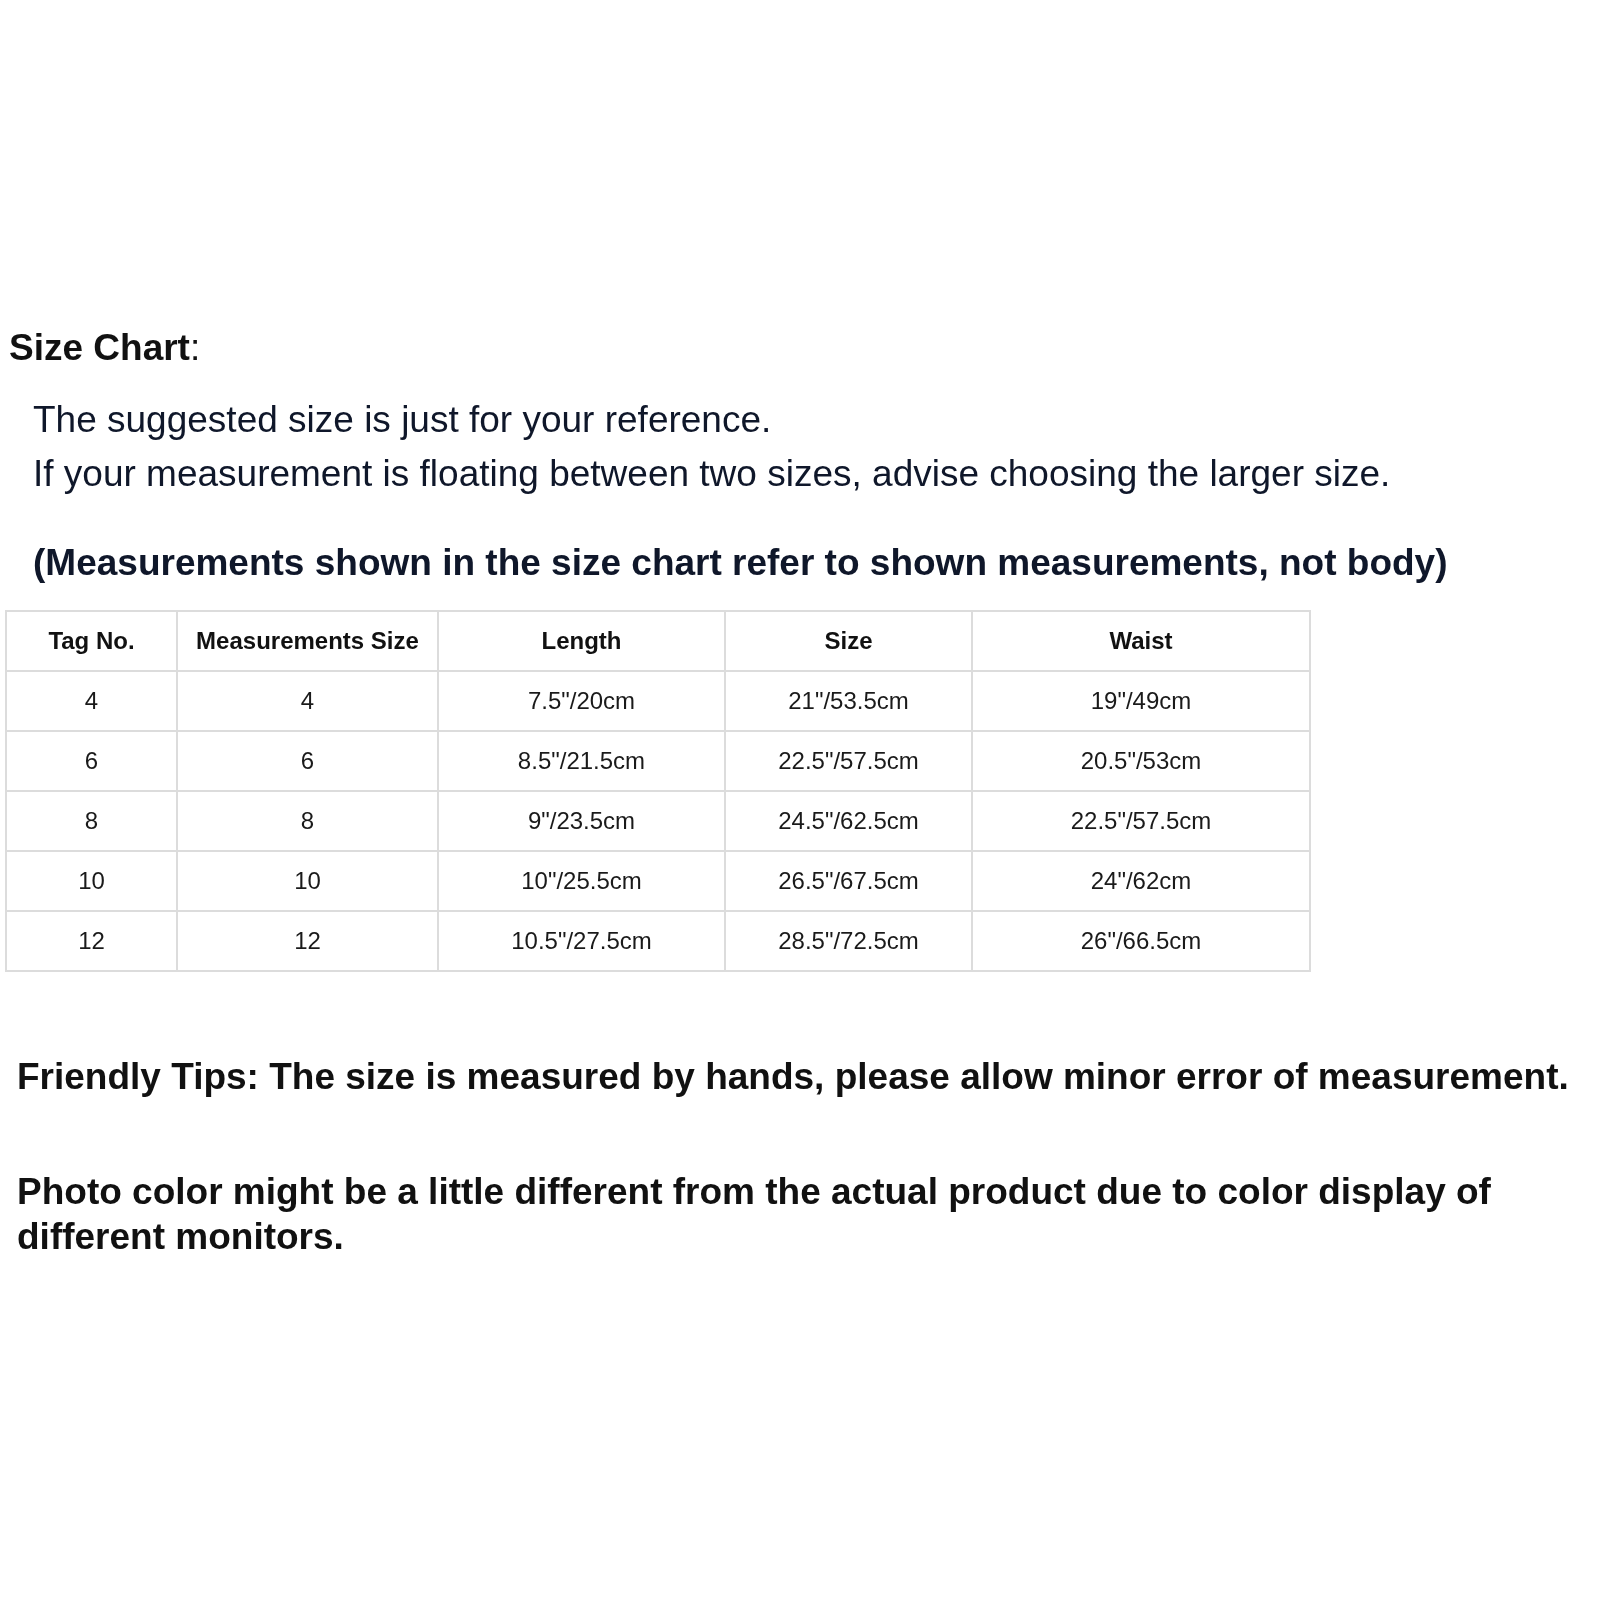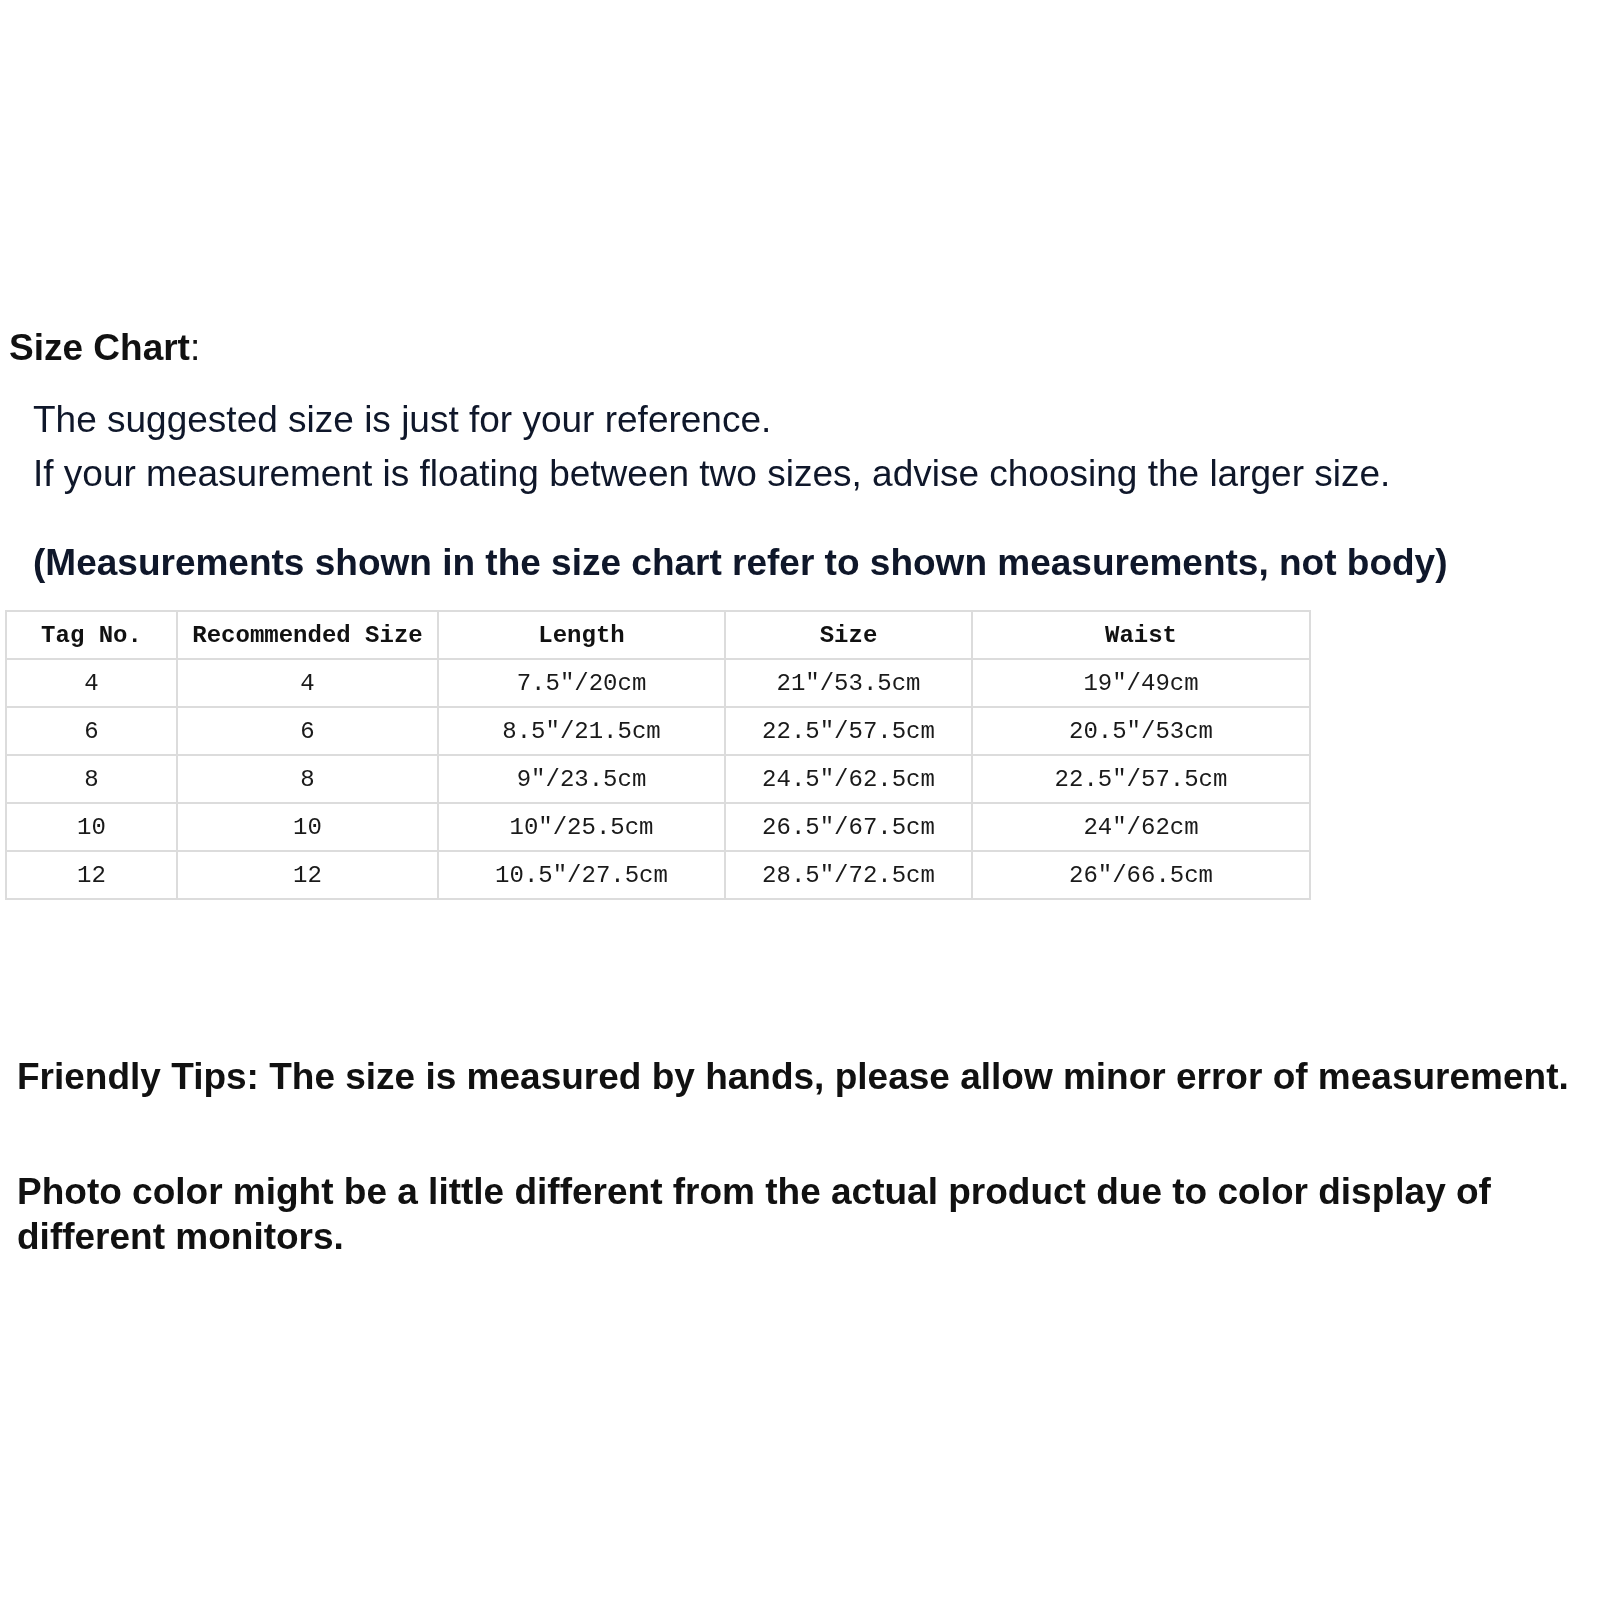--- a/index.html
+++ b/index.html
@@ -53,24 +53,23 @@
       border-collapse: collapse;
       width: 1304px;
       table-layout: fixed;
       font-size: 24px;
       color: #1a1a1a;
     }
     table.size-table th,
     table.size-table td {
       border: 2px solid #dcdcdc;
       height: 46px;
-      padding: 0;
+      padding: 6px;
       text-align: center;
       vertical-align: middle;
-      font-family: Liberation Mono, monospace;
     }
     table.size-table th {
       font-weight: bold;
       font-size: 24px;
       color: #111111;
     }
     .tips {
       position: absolute;
       left: 12px;
       width: 1580px;
@@ -97,21 +96,21 @@
     <colgroup>
       <col style="width:171px">
       <col style="width:261px">
       <col style="width:287px">
       <col style="width:247px">
       <col style="width:338px">
     </colgroup>
     <thead>
       <tr>
         <th>Tag No.</th>
-        <th>Recommended Size</th>
+        <th>Measurements Size</th>
         <th>Length</th>
         <th>Size</th>
         <th>Waist</th>
       </tr>
     </thead>
     <tbody>
       <tr>
         <td>4</td>
         <td>4</td>
         <td>7.5"/20cm</td>

